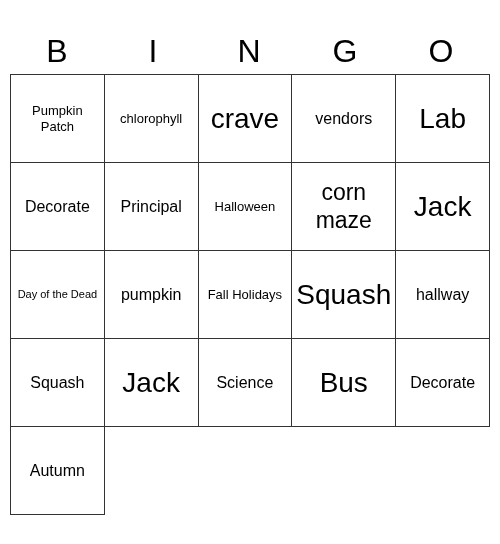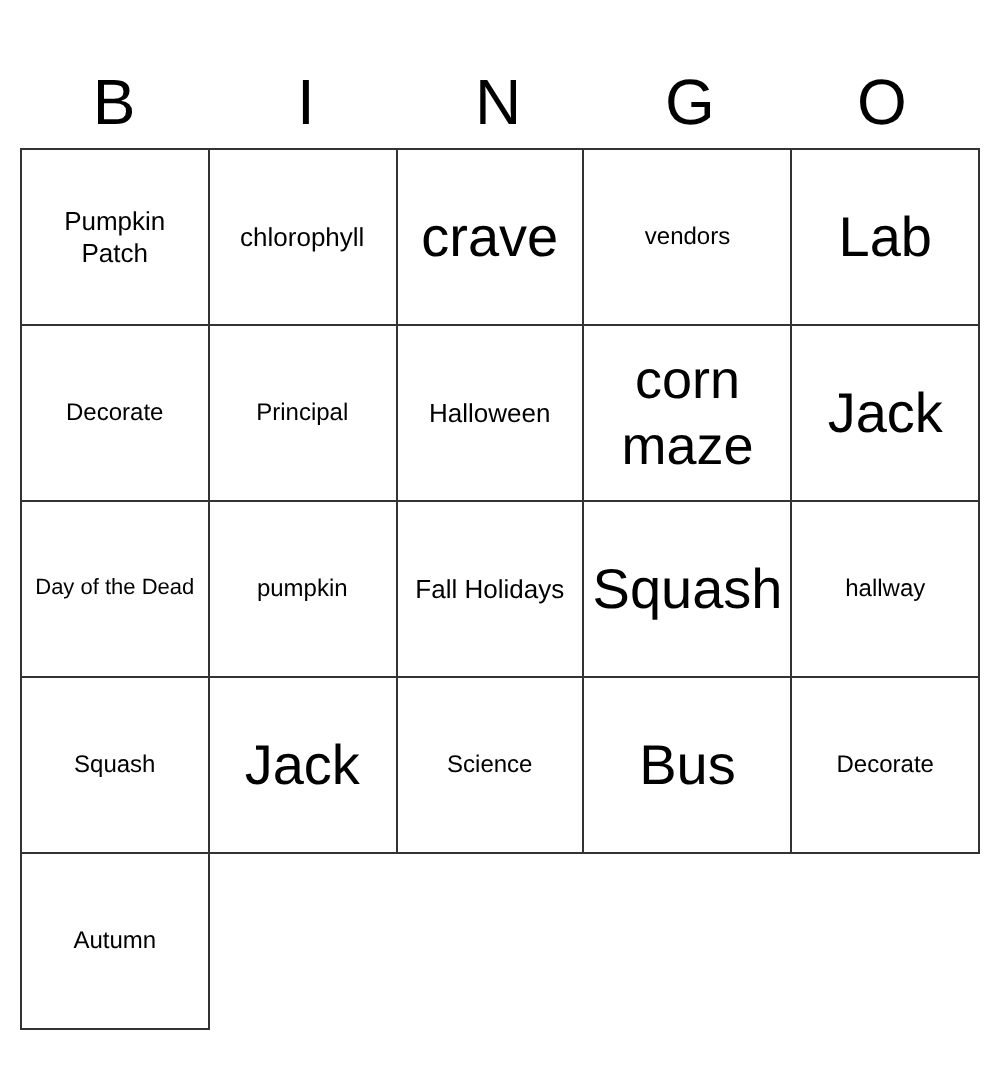--- a/index.html
+++ b/index.html
@@ -50,22 +50,22 @@
       text-align: center;
       padding: 4px;
       min-height: 88px;
     }
 
     .cell-text {
       line-height: 1.2;
     }
 
     .size-xl { font-size: 28px; text-align: center; }
-    .size-lg { font-size: 27px; text-align: center; }
-    .size-md { font-size: 12px; }
+    .size-lg { font-size: 23px; text-align: center; }
+    .size-md { font-size: 16px; }
     .size-sm { font-size: 13px; }
     .size-xs { font-size: 11px; }
   </style>
 </head>
 <body>
 
 <div class="bingo-container">
   <div class="bingo-header">
   <div class="bingo-header-cell">B</div>
       <div class="bingo-header-cell">I</div>

